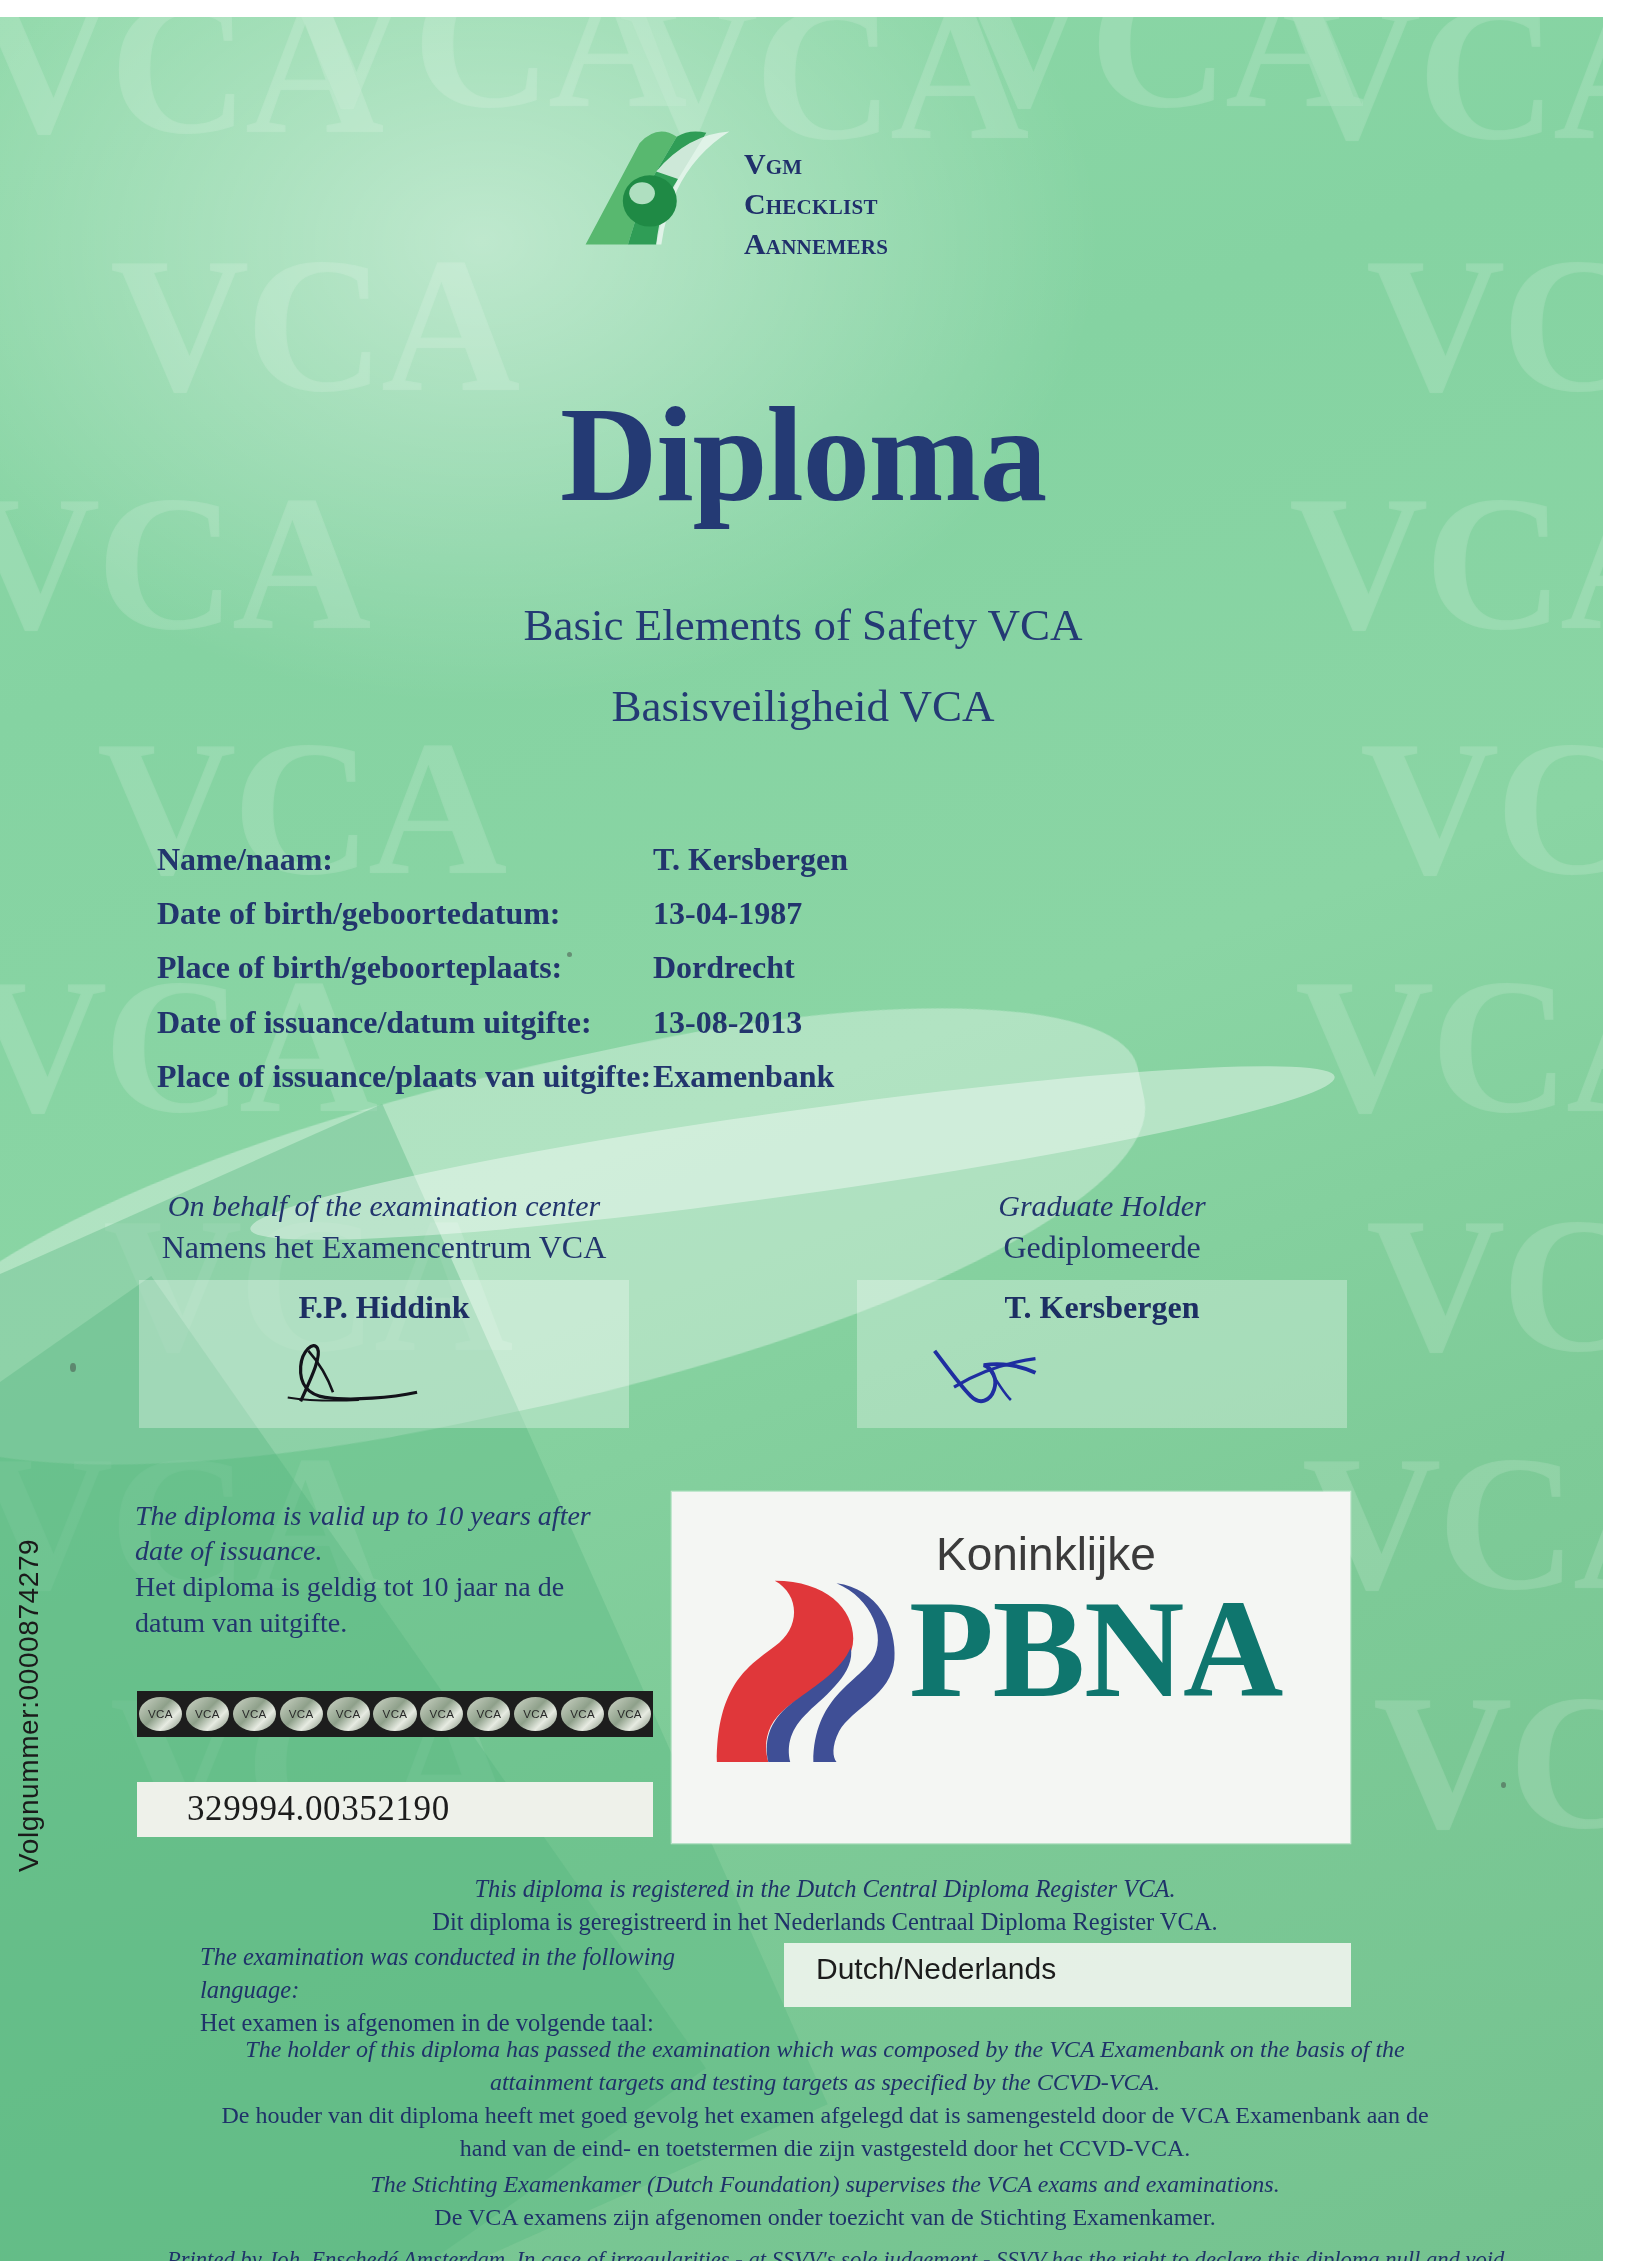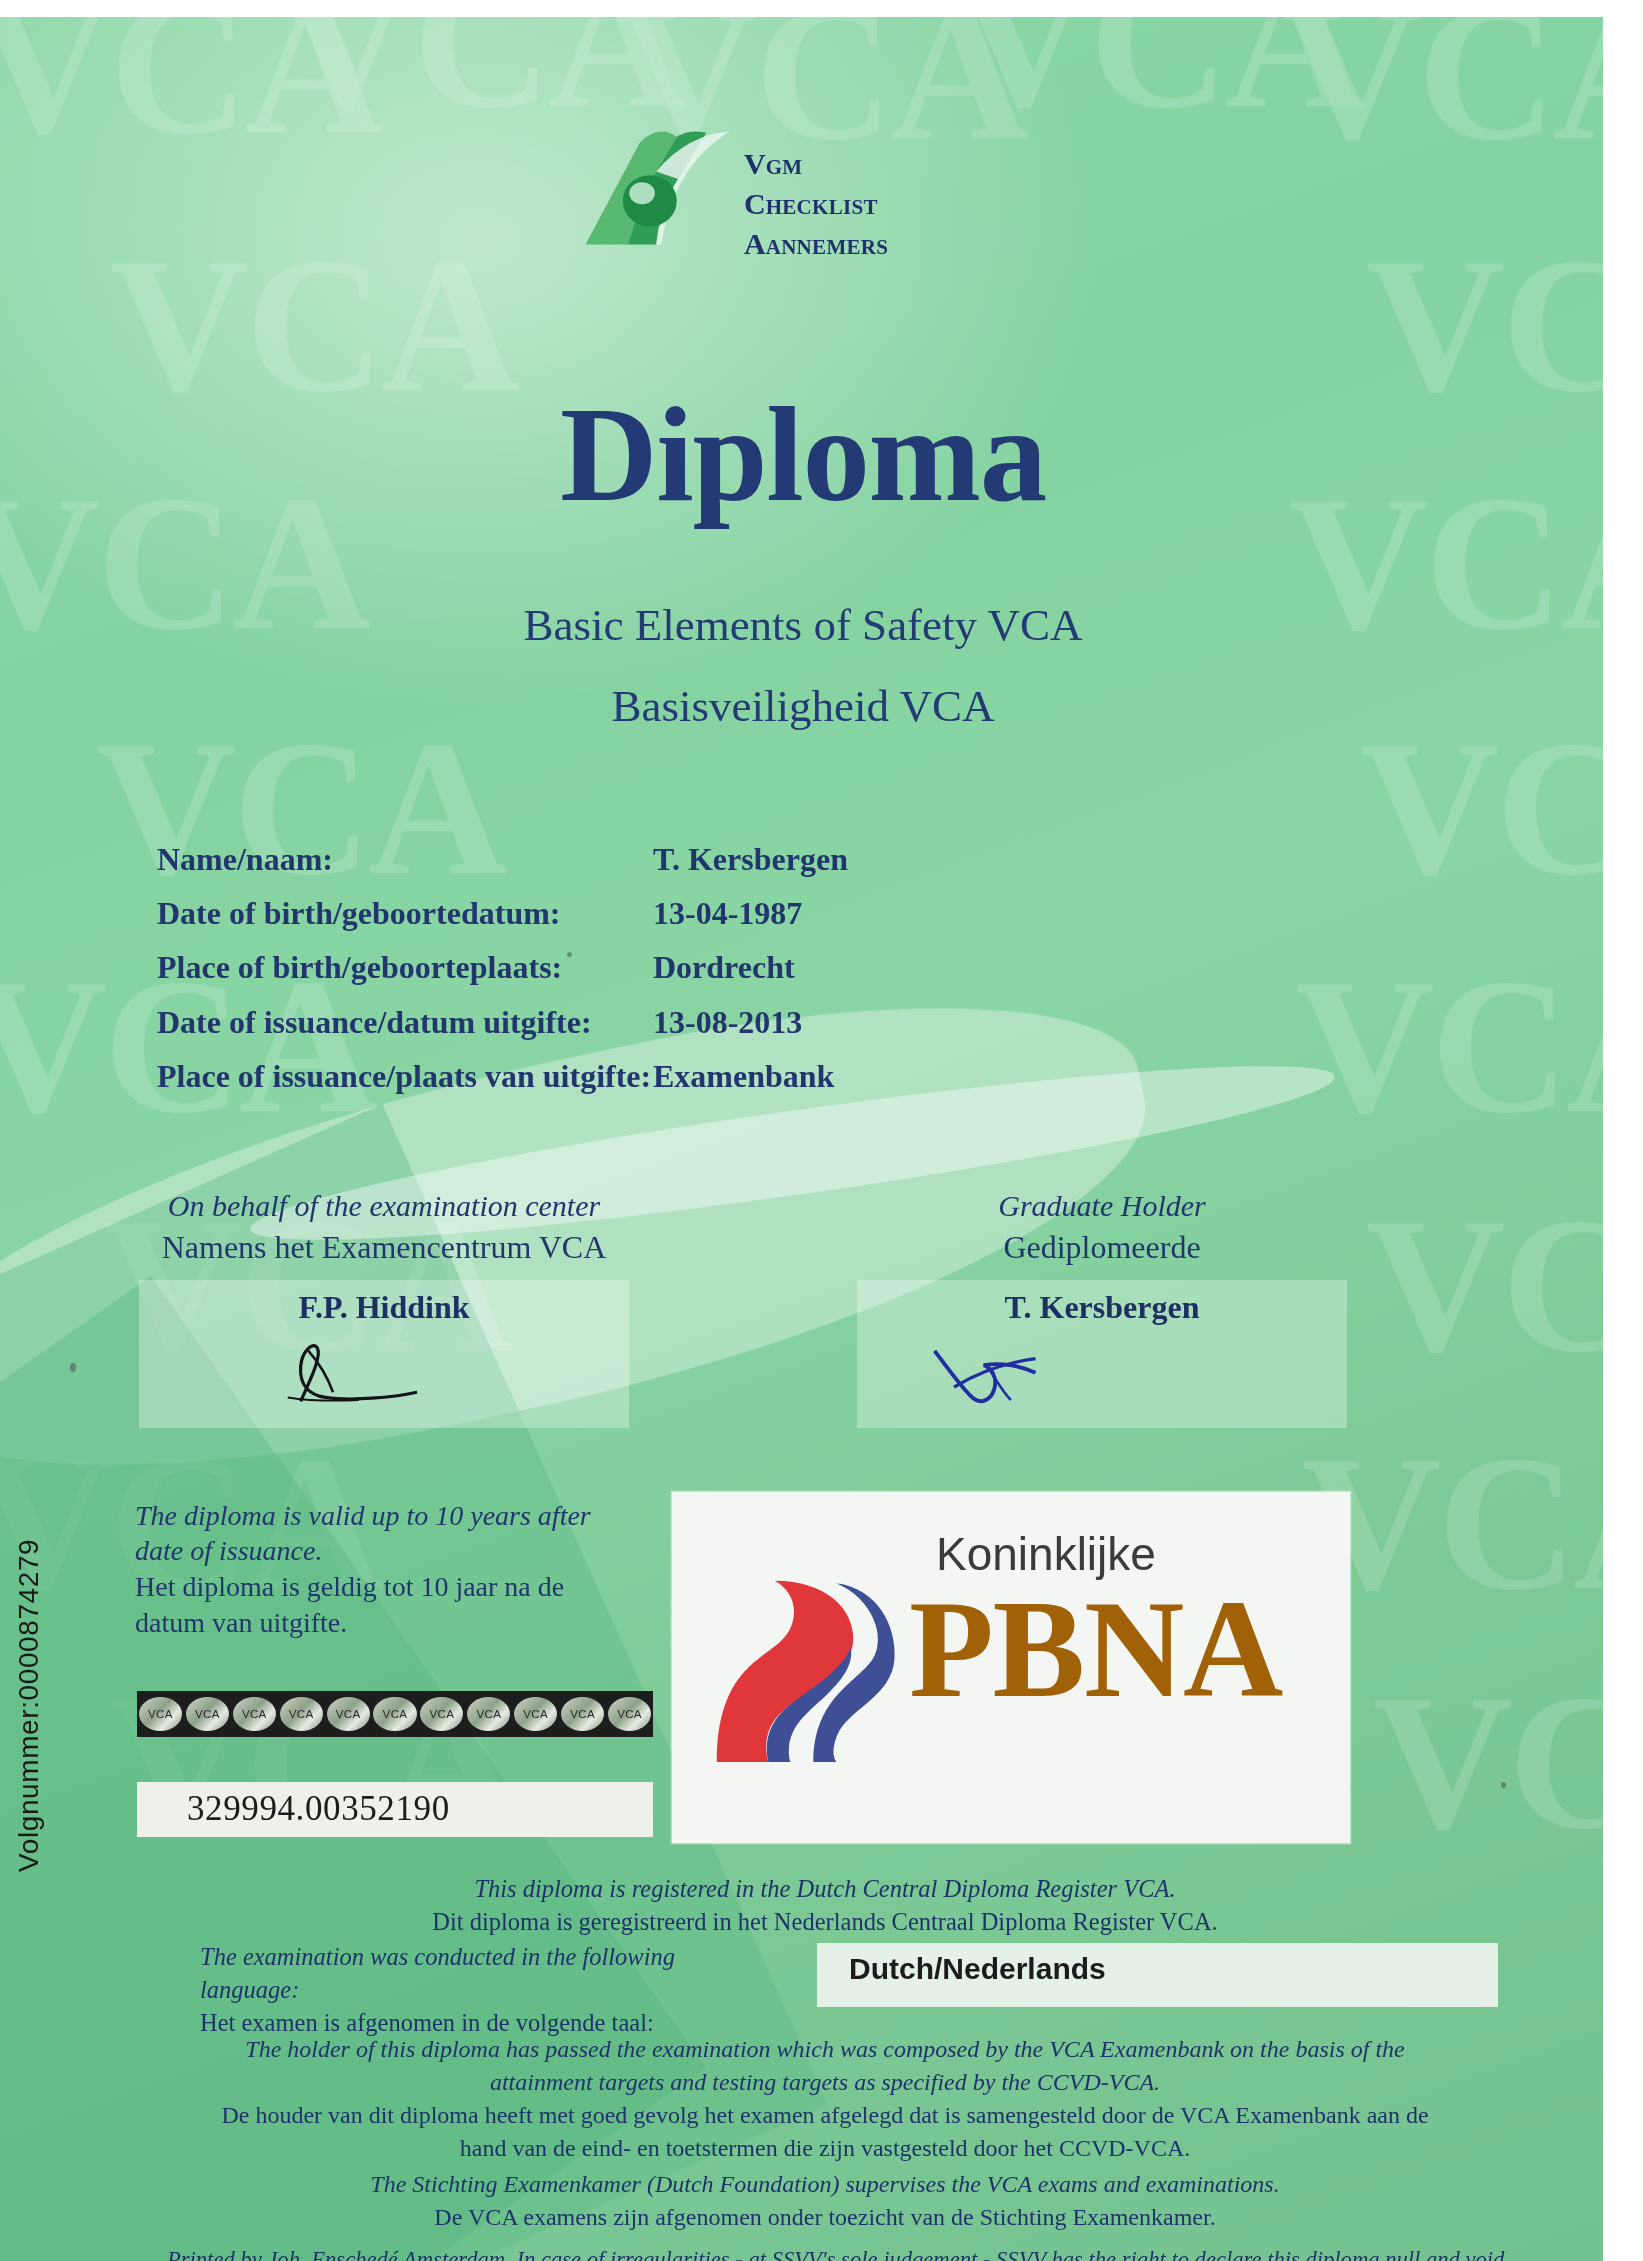--- a/index.html
+++ b/index.html
@@ -216,21 +216,21 @@
     left: 264px; top: 35px;
     font-size: 46px;
     color: #3b3b3b;
     font-family: "Liberation Sans", sans-serif;
   }
   #pbna .pbna-text {
     position: absolute;
     left: 237px; top: 77px;
     font-size: 139px;
     font-weight: 700;
-    color: #a16207;
+    color: #0f766e;
     font-family: "Liberation Serif", serif;
     letter-spacing: -1.3px;
   }
   #pbna .pbna-mark {
     position: absolute;
     left: 32px; top: 77px;
     width: 193px; height: 206px;
   }
   
   #holo {
@@ -291,26 +291,25 @@
     left: 200px;
     top: 1924px;
     width: 535px;
     color: #1f3269;
     font-size: 24.5px;
     line-height: 1.36;
     font-family: "Liberation Serif", serif;
   }
   #lang-value {
     position: absolute;
-    left: 817px;
+    left: 784px;
     top: 1927px;
-    width: 681px;
+    width: 567px;
     height: 64px;
     background: rgba(244,246,241,0.88);
-    font-weight: bold;
   }
   #lang-value span {
     display: block;
     padding: 9px 0 0 32px;
     font-size: 30px;
     color: #1c1c1c;
     font-family: "Liberation Sans", sans-serif;
   }
   #holder-note { top: 2017px; font-size: 24px; line-height: 1.38; padding: 0 148px; }
   #exam-note { top: 2152px; font-size: 24px; line-height: 1.38; padding: 0 148px; }

